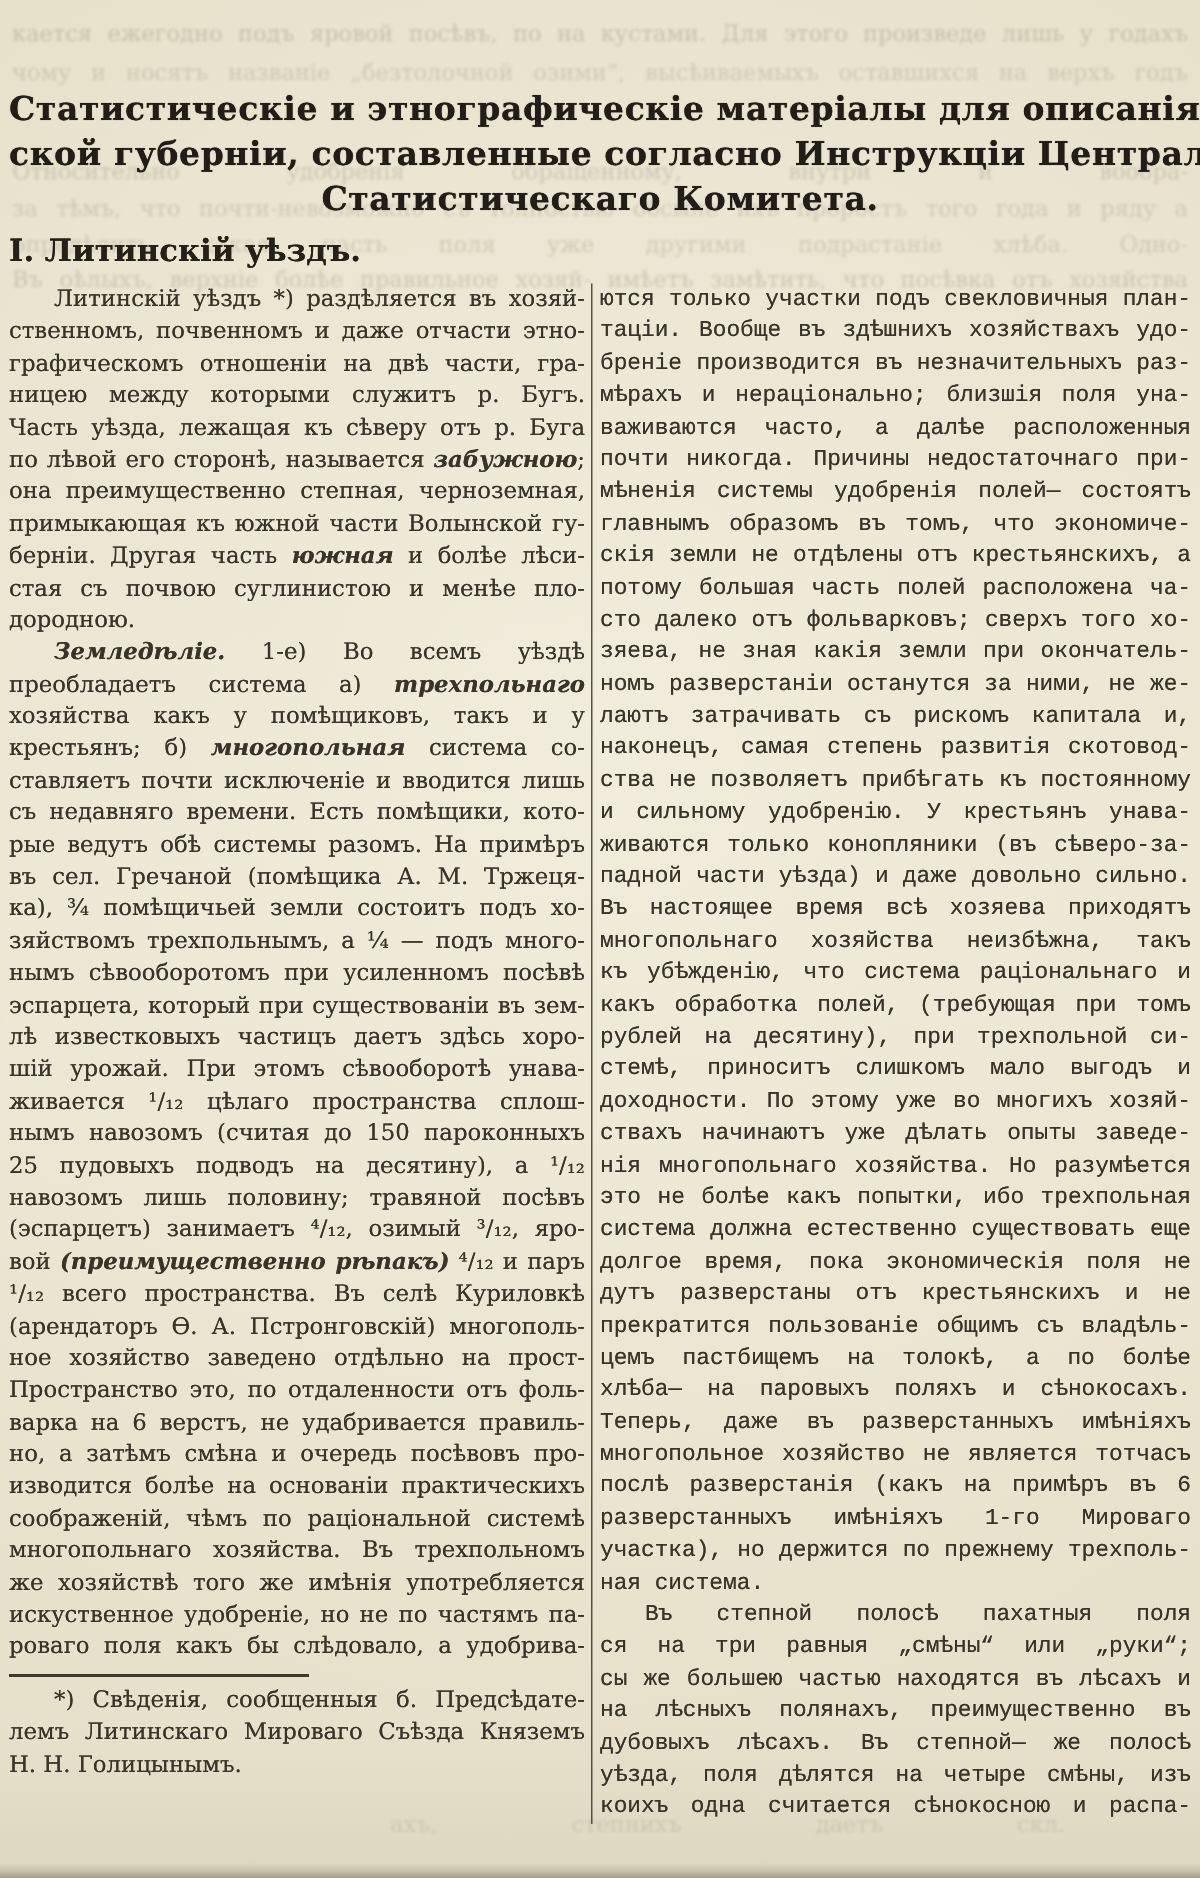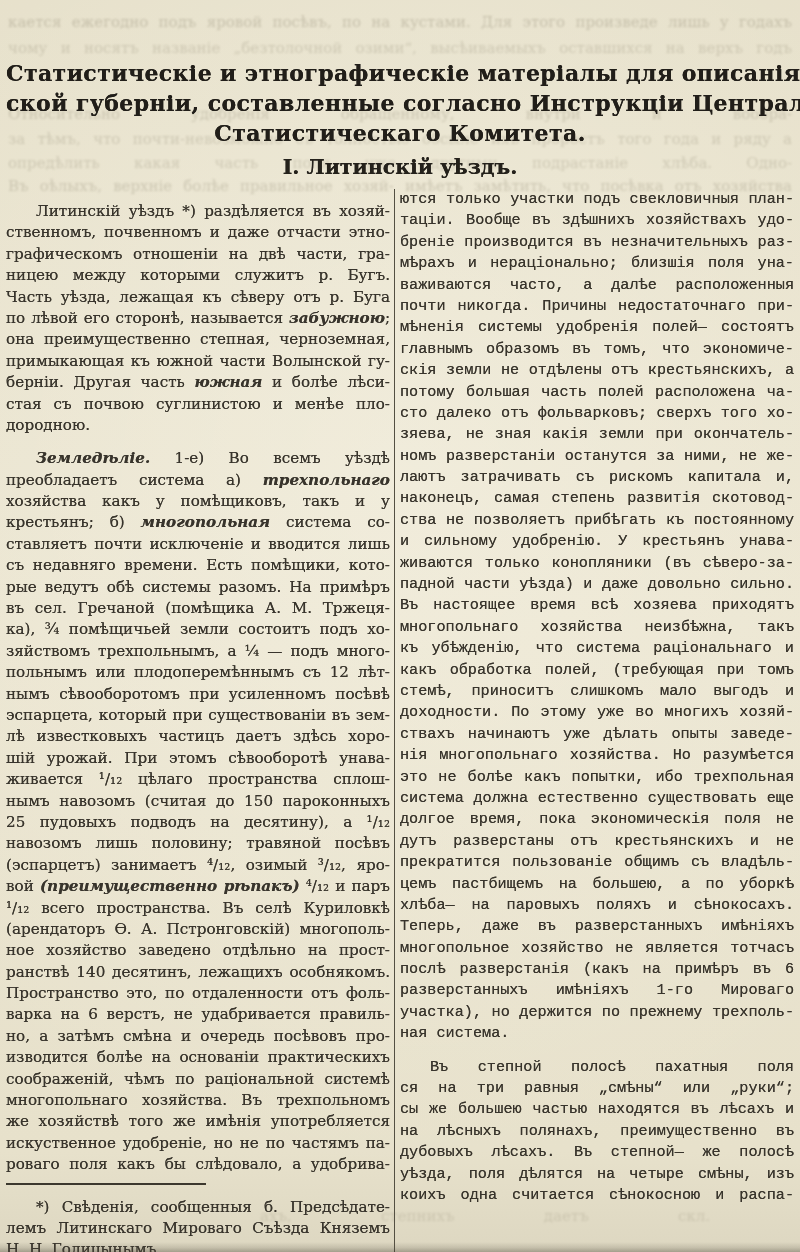--- a/index.html
+++ b/index.html
@@ -42,21 +42,21 @@
   .title{
     text-align:center;
     font-weight:bold;
     font-size:22px;line-height:30px;
     color:#211e19;
     letter-spacing:0.4px;
     text-shadow:0 0 0.5px #211e19;
   }
   .title .tl{white-space:nowrap;}
   .section-heading{
-    text-align:center;
+    text-align:left;
     font-weight:bold;
     font-size:20.5px;line-height:26px;
     margin-top:6px;
     color:#24211b;
     text-shadow:0 0 0.4px #24211b;
   }
   .columns{
     display:flex;
     margin-top:9px;
     align-items:stretch;
@@ -70,21 +70,21 @@
     margin:0 5px 0 4px;
     align-self:stretch;
   }
   .line{
     font-size:15.2px;
     line-height:21.4px;height:21.4px;
     text-align:justify;text-align-last:justify;
     overflow:hidden;
     text-shadow:0 0 0.35px rgba(45,41,33,0.8);
   }
-  .line.f{text-indent:30px;margin-top:12px;}
+  .line.f{text-indent:30px;}
   .line.e{text-align-last:left;}
   .line i{font-style:italic;font-weight:bold;}
   .footnote-rule{
     width:200px;height:0;
     border-top:2.6px solid #3c382e;
     margin:7px 0 5px 0;
   }
 </style>
 </head>
 <body>
@@ -126,35 +126,33 @@
             <div class="line f"><i>Земледѣліе.</i> 1-е) Во всемъ уѣздѣ</div>
             <div class="line j">преобладаетъ система а) <i>трехпольнаго</i></div>
             <div class="line j">хозяйства какъ у помѣщиковъ, такъ и у</div>
             <div class="line j">крестьянъ; б) <i>многопольная</i> система со-</div>
             <div class="line j">ставляетъ почти исключеніе и вводится лишь</div>
             <div class="line j">съ недавняго времени. Есть помѣщики, кото-</div>
             <div class="line j">рые ведутъ обѣ системы разомъ. На примѣръ</div>
             <div class="line j">въ сел. Гречаной (помѣщика А. М. Тржеця-</div>
             <div class="line j">ка), ¾ помѣщичьей земли состоитъ подъ хо-</div>
             <div class="line j">зяйствомъ трехпольнымъ, а ¼ — подъ много-</div>
-            <div class="line j">польнымъ или плодоперемѣннымъ съ 12 лѣт-</div>
             <div class="line j">нымъ сѣвооборотомъ при усиленномъ посѣвѣ</div>
             <div class="line j">эспарцета, который при существованіи въ зем-</div>
             <div class="line j">лѣ известковыхъ частицъ даетъ здѣсь хоро-</div>
             <div class="line j">шій урожай. При этомъ сѣвооборотѣ унава-</div>
             <div class="line j">живается ¹/₁₂ цѣлаго пространства сплош-</div>
             <div class="line j">нымъ навозомъ (считая до 150 пароконныхъ</div>
             <div class="line j">25 пудовыхъ подводъ на десятину), а ¹/₁₂</div>
             <div class="line j">навозомъ лишь половину; травяной посѣвъ</div>
             <div class="line j">(эспарцетъ) занимаетъ ⁴/₁₂, озимый ³/₁₂, яро-</div>
             <div class="line j">вой <i>(преимущественно рѣпакъ)</i> ⁴/₁₂ и паръ</div>
             <div class="line j">¹/₁₂ всего пространства. Въ селѣ Куриловкѣ</div>
             <div class="line j">(арендаторъ Ѳ. А. Пстронговскій) многополь-</div>
             <div class="line j">ное хозяйство заведено отдѣльно на прост-</div>
-            <div class="line j">ранствѣ 140 десятинъ, лежащихъ особнякомъ.</div>
             <div class="line j">Пространство это, по отдаленности отъ фоль-</div>
             <div class="line j">варка на 6 верстъ, не удабривается правиль-</div>
             <div class="line j">но, а затѣмъ смѣна и очередь посѣвовъ про-</div>
             <div class="line j">изводится болѣе на основаніи практическихъ</div>
             <div class="line j">соображеній, чѣмъ по раціональной системѣ</div>
             <div class="line j">многопольнаго хозяйства. Въ трехпольномъ</div>
             <div class="line j">же хозяйствѣ того же имѣнія употребляется</div>
             <div class="line j">искуственное удобреніе, но не по частямъ па-</div>
             <div class="line j">роваго поля какъ бы слѣдовало, а удобрива-</div>
           </div>
@@ -184,30 +182,31 @@
             <div class="line j">лаютъ затрачивать съ рискомъ капитала и,</div>
             <div class="line j">наконецъ, самая степень развитія скотовод-</div>
             <div class="line j">ства не позволяетъ прибѣгать къ постоянному</div>
             <div class="line j">и сильному удобренію. У крестьянъ унава-</div>
             <div class="line j">живаются только конопляники (въ сѣверо-за-</div>
             <div class="line j">падной части уѣзда) и даже довольно сильно.</div>
             <div class="line j">Въ настоящее время всѣ хозяева приходятъ</div>
             <div class="line j">многопольнаго хозяйства неизбѣжна, такъ</div>
             <div class="line j">къ убѣжденію, что система раціональнаго и</div>
             <div class="line j">какъ обработка полей, (требующая при томъ</div>
+            <div class="line j">рублей на десятину), при трехпольной си-</div>
             <div class="line j">стемѣ, приноситъ слишкомъ мало выгодъ и</div>
             <div class="line j">доходности. По этому уже во многихъ хозяй-</div>
             <div class="line j">ствахъ начинаютъ уже дѣлать опыты заведе-</div>
             <div class="line j">нія многопольнаго хозяйства. Но разумѣется</div>
             <div class="line j">это не болѣе какъ попытки, ибо трехпольная</div>
             <div class="line j">система должна естественно существовать еще</div>
             <div class="line j">долгое время, пока экономическія поля не бу-</div>
             <div class="line j">дутъ разверстаны отъ крестьянскихъ и не</div>
             <div class="line j">прекратится пользованіе общимъ съ владѣль-</div>
-            <div class="line j">цемъ пастбищемъ на большею, а по уборкѣ</div>
+            <div class="line j">цемъ пастбищемъ на толокѣ, а по болѣе</div>
             <div class="line j">хлѣба— на паровыхъ поляхъ и сѣнокосахъ.</div>
             <div class="line j">Теперь, даже въ разверстанныхъ имѣніяхъ</div>
             <div class="line j">многопольное хозяйство не является тотчасъ</div>
             <div class="line j">послѣ разверстанія (какъ на примѣръ въ 6</div>
             <div class="line j">разверстанныхъ имѣніяхъ 1-го Мироваго</div>
             <div class="line j">участка), но держится по прежнему трехполь-</div>
             <div class="line e">ная система.</div>
             <div class="line f">Въ степной полосѣ пахатныя поля раздѣляют-</div>
             <div class="line j">ся на три равныя „смѣны“ или „руки“; сѣноко-</div>
             <div class="line j">сы же большею частью находятся въ лѣсахъ и</div>

